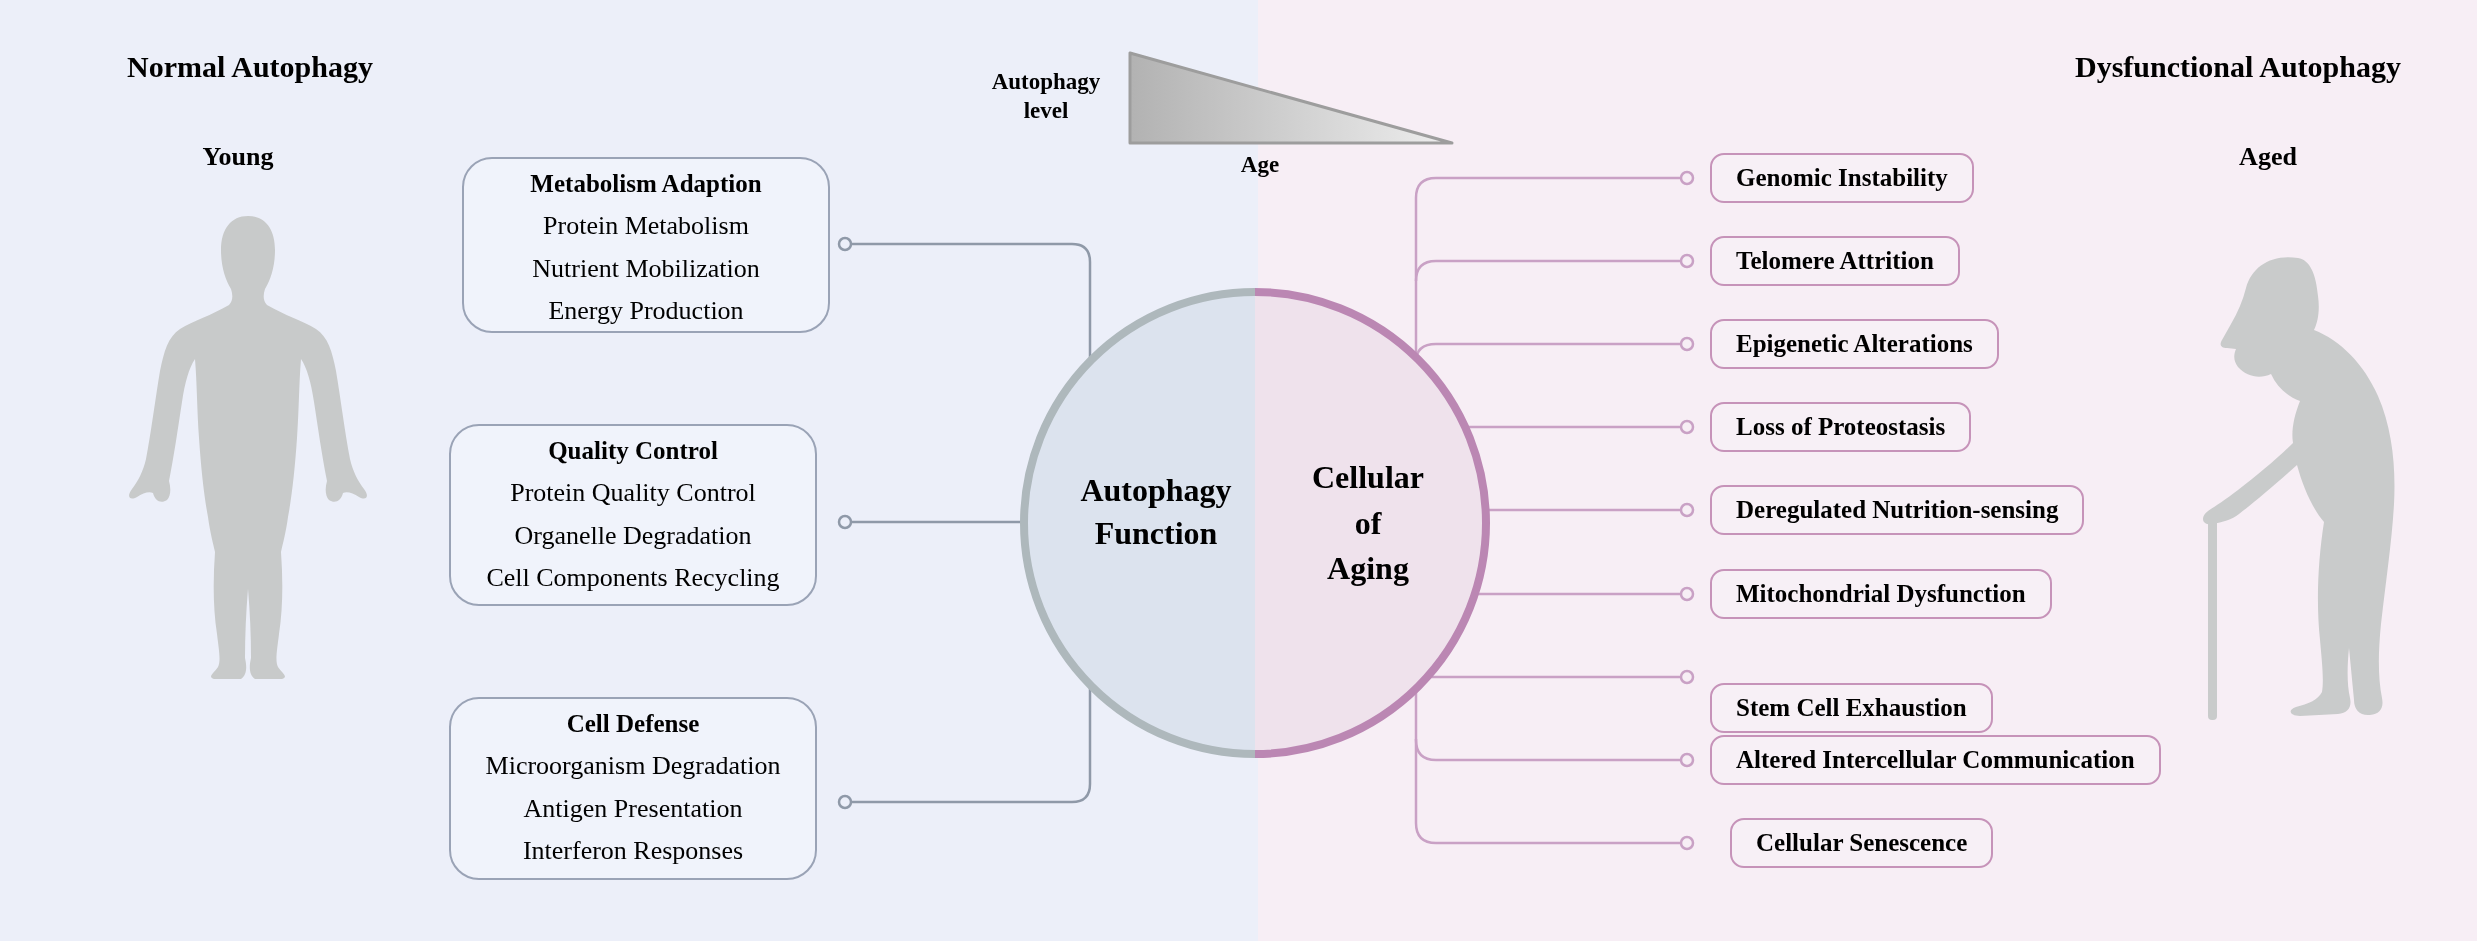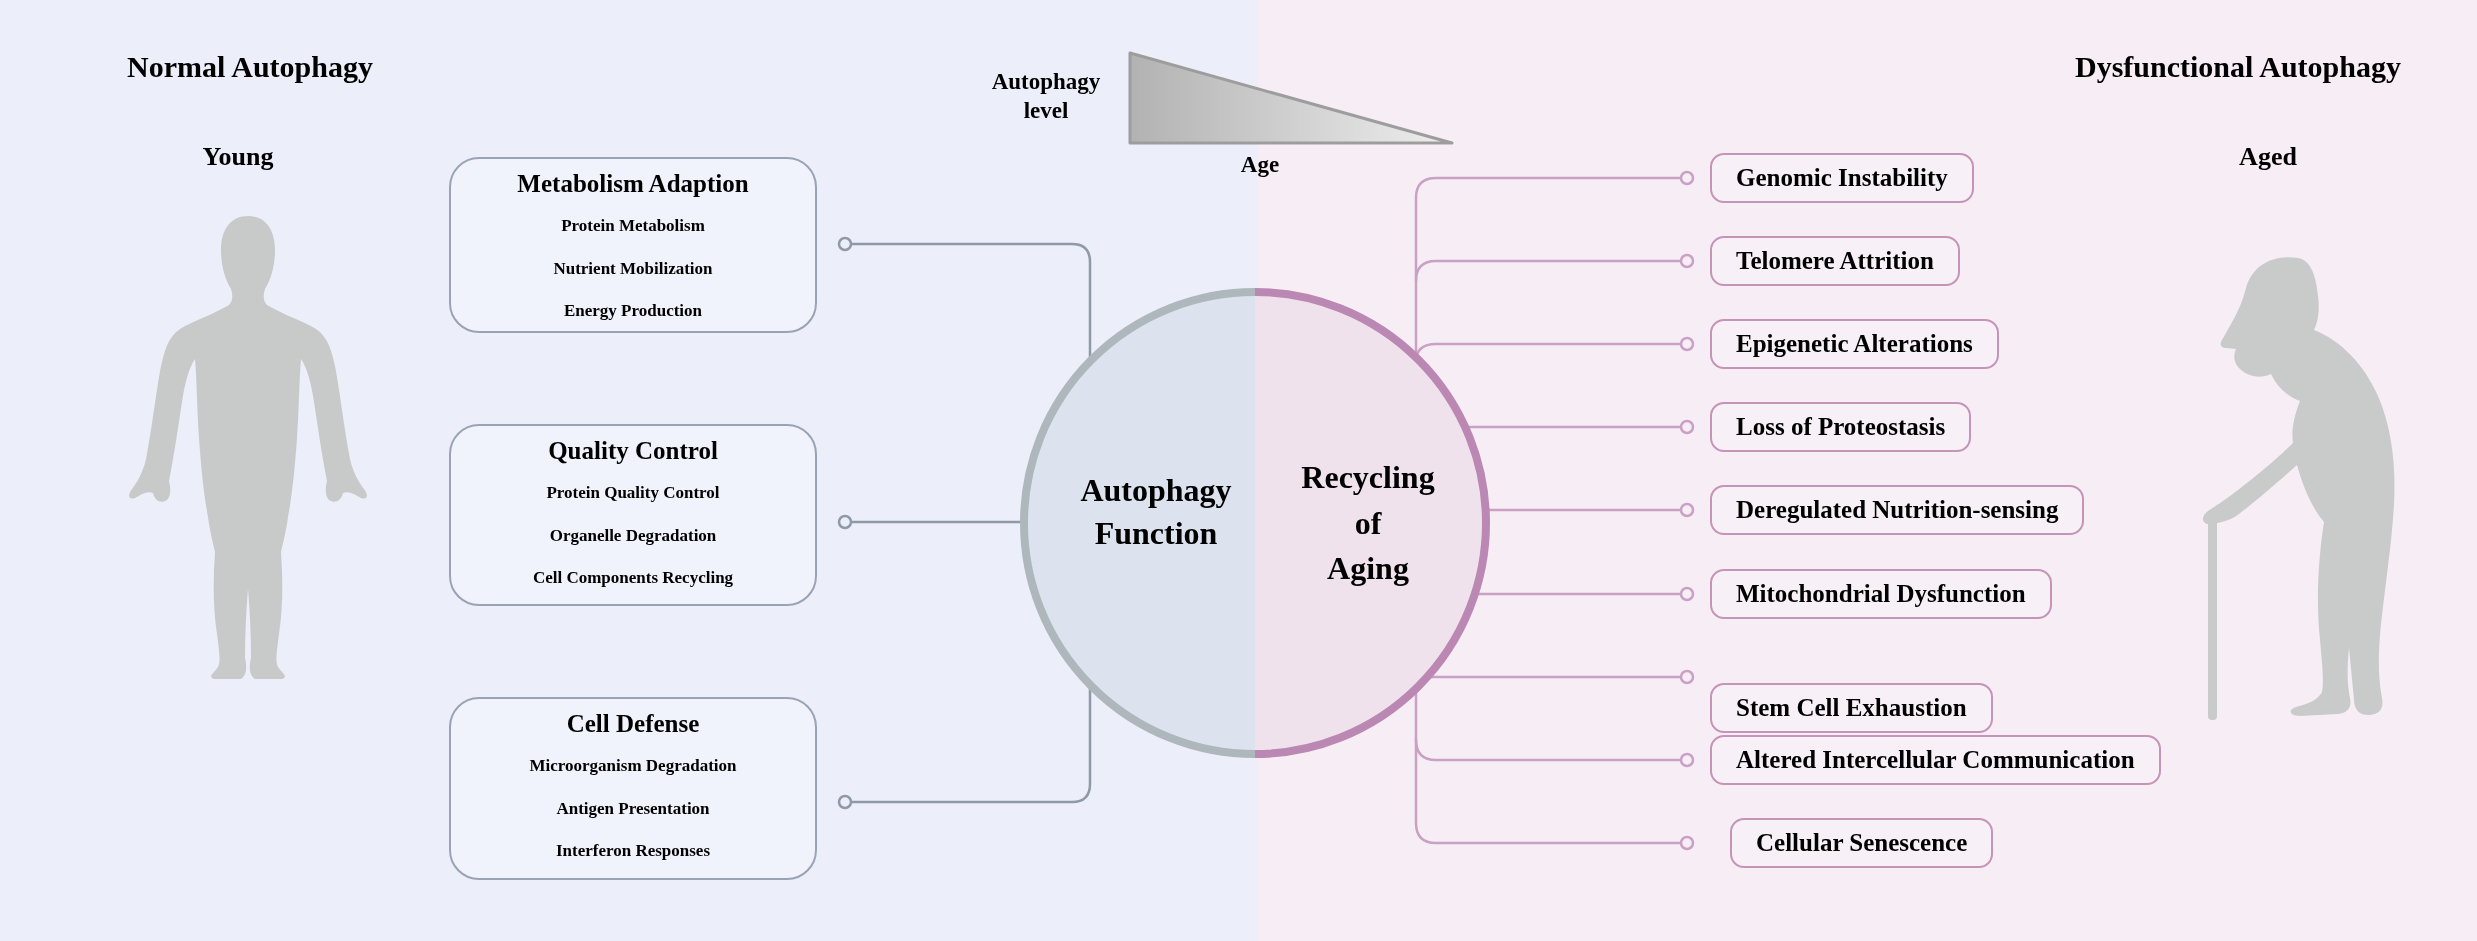--- a/index.html
+++ b/index.html
@@ -13,21 +13,21 @@
   .abs{position:absolute;}
   .hdr{font-weight:bold;font-size:30px;text-align:center;white-space:nowrap;}
   .sub{font-weight:bold;font-size:26px;text-align:center;white-space:nowrap;}
   .tri-label{font-weight:bold;font-size:23px;line-height:29px;text-align:center;white-space:nowrap;}
   .fn-box{
     position:absolute;left:449px;width:364px;background:#f0f3fb;
     border:2px solid #9aa3b6;border-radius:30px;text-align:center;
     padding-top:3px;
   }
   .fn-title{font-weight:bold;font-size:25px;line-height:43px;}
-  .fn-item{font-size:17px;line-height:42.6px;font-weight:bold;}
+  .fn-item{font-size:26px;line-height:42.6px;}
   .hm-box{
     position:absolute;left:1710px;transform:translateY(-50%);
     background:#f7f0f6;border:2px solid #c693b9;border-radius:14px;
     font-weight:bold;font-size:25px;line-height:25px;padding:10px 24px 11px 24px;
     white-space:nowrap;text-align:center;
   }
   .circle-label{position:absolute;text-align:center;font-weight:bold;font-size:32px;}
   .cl-left{left:1020px;top:469px;width:272px;line-height:43px;}
   .cl-right{left:1232px;top:455px;width:272px;line-height:45.5px;}
 </style>
@@ -123,21 +123,21 @@
 
   <div class="abs hdr" style="left:2058px;top:50px;width:360px;">Dysfunctional Autophagy</div>
   <div class="abs sub" style="left:2178px;top:142px;width:180px;">Aged</div>
 
   <div class="abs tri-label" style="left:946px;top:67px;width:200px;">
     <div>Autophagy</div>
     <div>level</div>
   </div>
   <div class="abs tri-label" style="left:1210px;top:150px;width:100px;">Age</div>
 
-  <div class="fn-box" style="top:157px;height:169px;">
+  <div class="fn-box" style="top:157px;height:169px;margin-left:13px;">
     <div class="fn-title">Metabolism Adaption</div>
     <div class="fn-item">Protein Metabolism</div>
     <div class="fn-item">Nutrient Mobilization</div>
     <div class="fn-item">Energy Production</div>
   </div>
   <div class="fn-box" style="top:424px;height:175px;">
     <div class="fn-title">Quality Control</div>
     <div class="fn-item">Protein Quality Control</div>
     <div class="fn-item">Organelle Degradation</div>
     <div class="fn-item">Cell Components Recycling</div>
@@ -147,21 +147,21 @@
     <div class="fn-item">Microorganism Degradation</div>
     <div class="fn-item">Antigen Presentation</div>
     <div class="fn-item">Interferon Responses</div>
   </div>
 
   <div class="circle-label cl-left">
     <div>Autophagy</div>
     <div>Function</div>
   </div>
   <div class="circle-label cl-right">
-    <div>Recycling</div>
+    <div>Cellular</div>
     <div>of</div>
     <div>Aging</div>
   </div>
 
   <div class="hm-box" style="top:261px;">Telomere Attrition</div>
   <div class="hm-box" style="top:178px;">Genomic Instability</div>
   <div class="hm-box" style="top:344px;">Epigenetic Alterations</div>
   <div class="hm-box" style="top:427px;">Loss of Proteostasis</div>
   <div class="hm-box" style="top:594px;">Mitochondrial Dysfunction</div>
   <div class="hm-box" style="top:510px;">Deregulated Nutrition-sensing</div>

